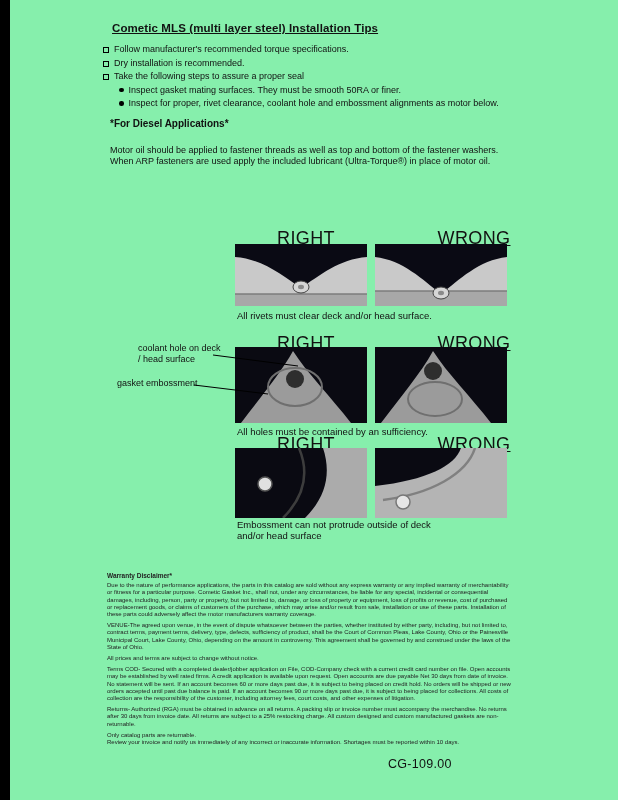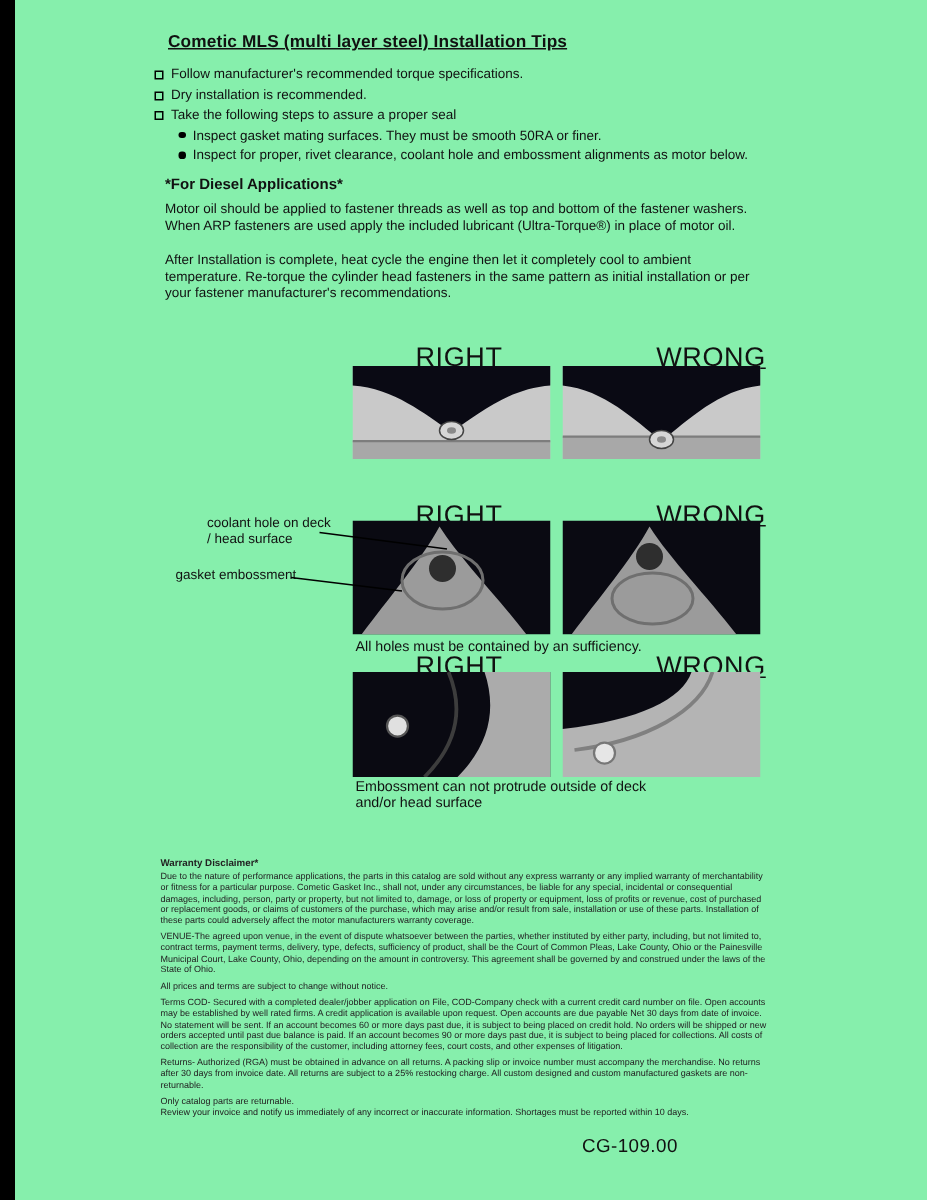--- a/index.html
+++ b/index.html
@@ -64,22 +64,21 @@
       <span>Inspect gasket mating surfaces.  They must be smooth 50RA or finer.</span>
     </div>
     <div class="tip sub">
       <span class="dot"></span>
       <span>Inspect for proper, rivet clearance, coolant hole and embossment alignments as motor below.</span>
     </div>
   </div>
 
   <div class="diesel-heading">*For Diesel Applications*</div>
 
-  <p class="body" style="top:134px">Motor oil should be applied to fastener threads as well as top and bottom of the fastener washers. When ARP fasteners are used apply the included lubricant (Ultra-Torque®) in place of motor oil.</p>
-  <p class="body" style="top:168px">After Installation is complete, heat cycle the engine then let it completely cool to ambient temperature. Re-torque the cylinder head fasteners in the same pattern as initial installation or per your fastener manufacturer's recommendations.</p>
+  <p class="body" style="top:145px">Motor oil should be applied to fastener threads as well as top and bottom of the fastener washers. When ARP fasteners are used apply the included lubricant (Ultra-Torque®) in place of motor oil.</p>
 
   <div class="figlabels" style="top:228px">
     <span>RIGHT</span>
     <span>WRONG</span>
   </div>
   <div class="figrow" style="top:244px">
     <svg width="132" height="62" viewBox="0 0 132 62">
       <rect width="132" height="62" fill="#c9c9c9"></rect>
       <rect y="50" width="132" height="12" fill="#a8a8a8"></rect>
       <line x1="0" y1="50" x2="132" y2="50" stroke="#7d7d7d" stroke-width="1.5"></line>
@@ -89,20 +88,21 @@
     </svg>
     <svg width="132" height="62" viewBox="0 0 132 62">
       <rect width="132" height="62" fill="#c9c9c9"></rect>
       <rect y="47" width="132" height="15" fill="#a8a8a8"></rect>
       <line x1="0" y1="47" x2="132" y2="47" stroke="#7d7d7d" stroke-width="1.5"></line>
       <path d="M0,0 H132 V13 C104,16 84,36 66,50 C48,36 28,16 0,13 Z" fill="#0a0a14"></path>
       <ellipse cx="66" cy="49" rx="8" ry="6" fill="#d6d6d6" stroke="#444" stroke-width="1"></ellipse>
       <ellipse cx="66" cy="49" rx="3" ry="2.2" fill="#8a8a8a"></ellipse>
     </svg>
   </div>
+  <div class="caption" style="top:310px">All rivets must clear deck and/or head surface.</div>
 
   <div class="figlabels" style="top:333px">
     <span>RIGHT</span>
     <span>WRONG</span>
   </div>
   <div class="figrow" style="top:347px">
     <svg width="132" height="76" viewBox="0 0 132 76">
       <rect width="132" height="76" fill="#0a0a12"></rect>
       <path d="M58,4 C46,26 24,52 6,76 L116,76 C96,50 72,26 58,4 Z" fill="#9b9b9b"></path>
       <ellipse cx="60" cy="40" rx="27" ry="19" fill="none" stroke="#6f6f6f" stroke-width="2"></ellipse>

